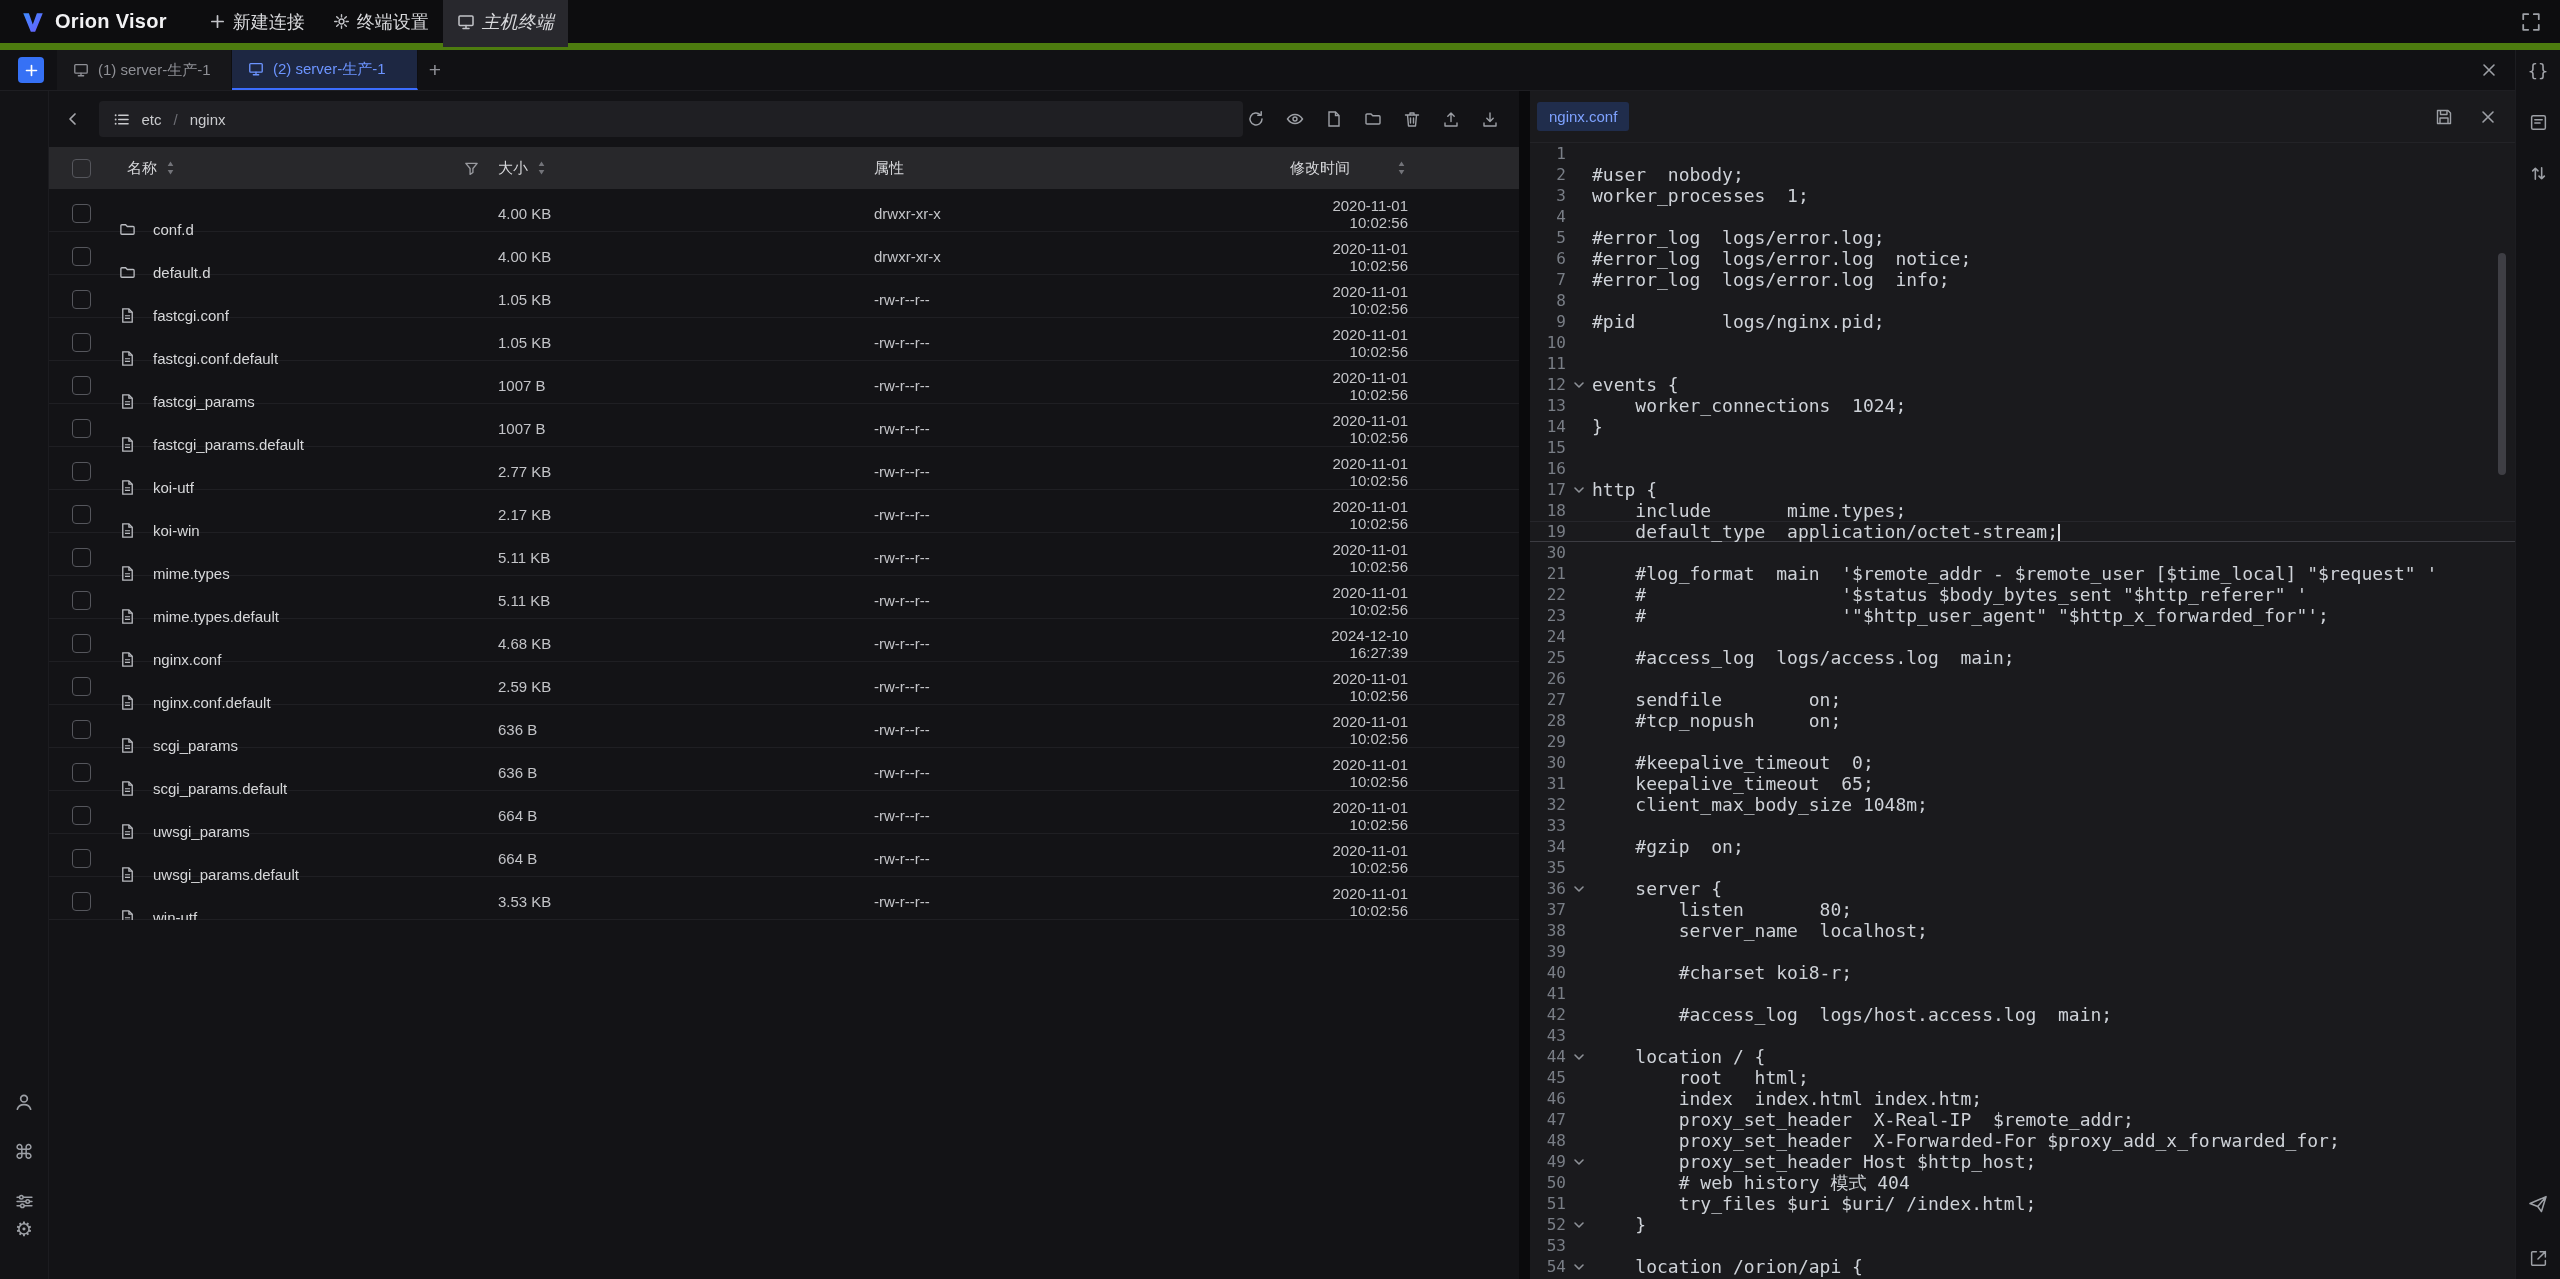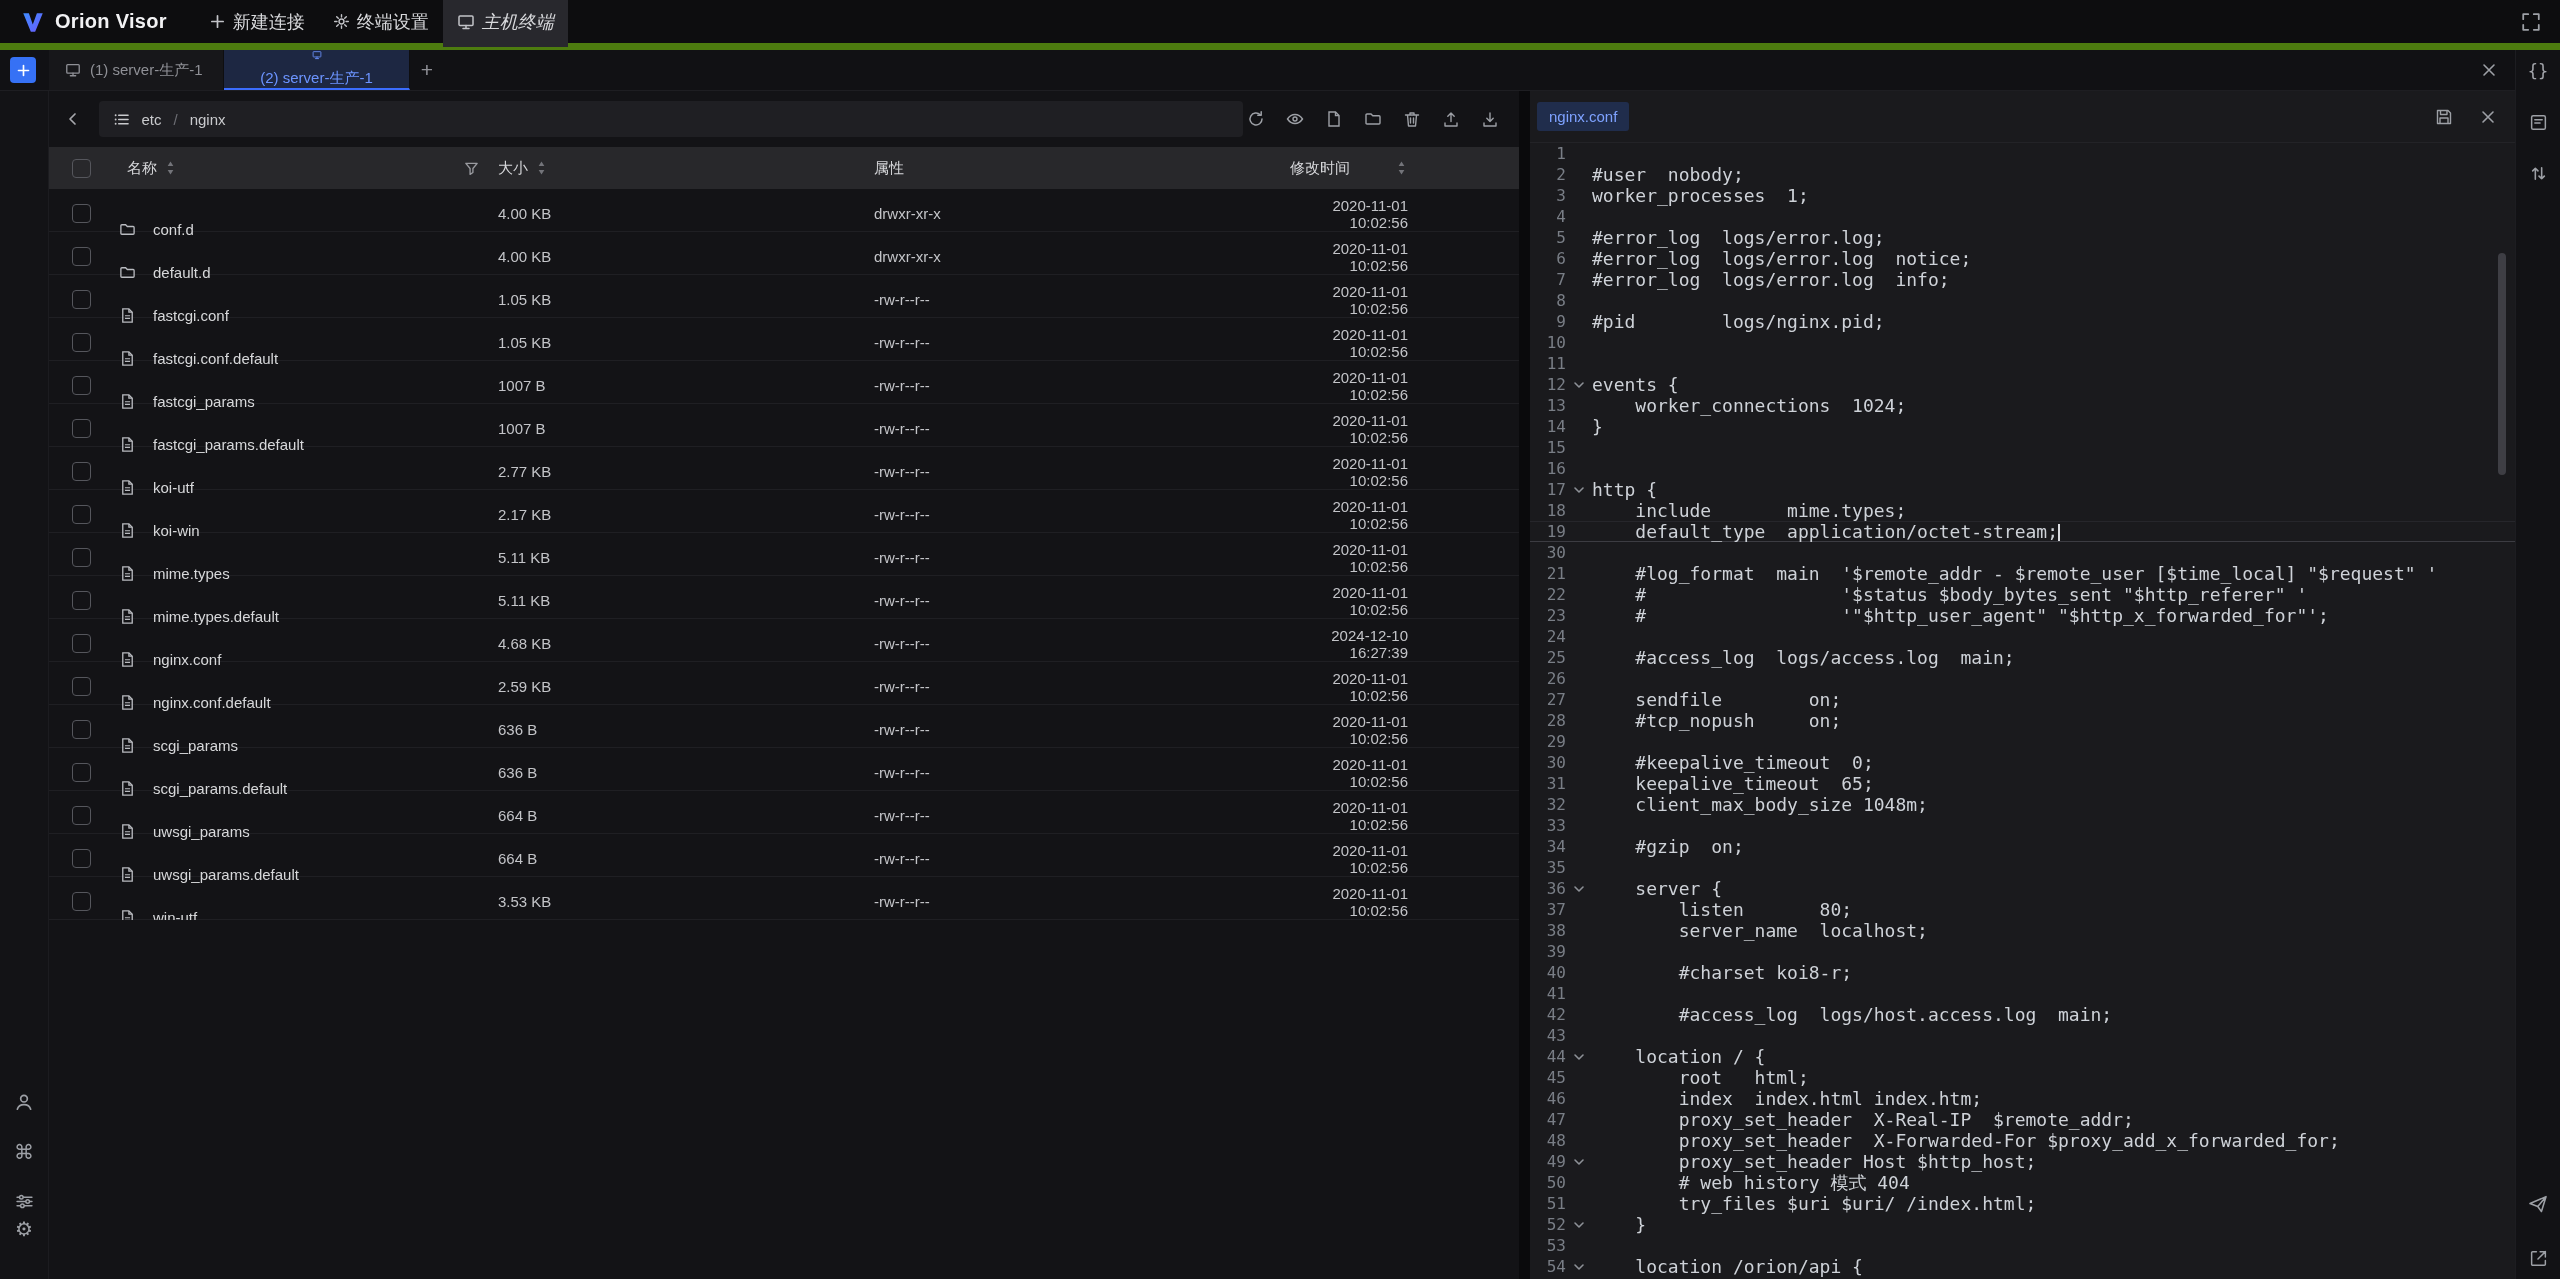--- a/index.html
+++ b/index.html
@@ -25,30 +25,30 @@
   .right-strip { width:45px; background:#121215; border-left:1px solid #1d1d21;
     display:flex; flex-direction:column; align-items:center; padding:8px 0 8px 0; }
   .right-strip .ibtn { margin-bottom:25px; }
   .right-strip .spacer { flex:1; }
   .right-strip .bottom .ibtn { margin-bottom:28px; }
   .right-strip .bottom .ibtn:last-child { margin-bottom:0; }
   .braces { font-family:"DejaVu Sans Mono",monospace; font-size:17px; color:#a3a5ab; }
 
   
   .tabrow { height:41px; background:#111114; border-bottom:1px solid #1e1e22;
-    display:flex; align-items:stretch; padding-left:10px; flex:none; }
+    display:flex; align-items:stretch; padding-left:18px; flex:none; }
   .add-conn { width:26px; height:26px; align-self:center; margin-right:13px; border:none;
     border-radius:4px; background:#3671f5; color:#fff; display:flex; align-items:center;
     justify-content:center; cursor:pointer; }
   .tab { display:flex; align-items:center; gap:9px; padding:0 16px; font-size:15px;
     background:#17171a; color:#8f9096; border-right:1px solid #0e0e10; white-space:nowrap;
     overflow:hidden; cursor:pointer; }
   .tab.t1 { width:175px; }
   .tab.t2 { width:186px; }
-  .tab.active { background:#1d2742; color:#6c94ff; border-bottom:2px solid #3b6dff;flex-direction:column; }
+  .tab.active { background:#1d2742; color:#6c94ff; border-bottom:2px solid #3b6dff; }
   .newtab { width:34px; display:flex; align-items:center; justify-content:center;
     font-size:21px; color:#8f9096; cursor:pointer; background:none; border:none; }
   .tabrow-right { margin-left:auto; display:flex; align-items:center; padding-right:13px; }
 
   
   .content { flex:1; display:flex; min-height:0; }
   .left-strip { width:49px; background:#131316; border-right:1px solid #1c1c20;
     display:flex; flex-direction:column; align-items:center; justify-content:flex-end;
     padding-bottom:37px; }
   .left-strip .ibtn { margin-top:0; }

